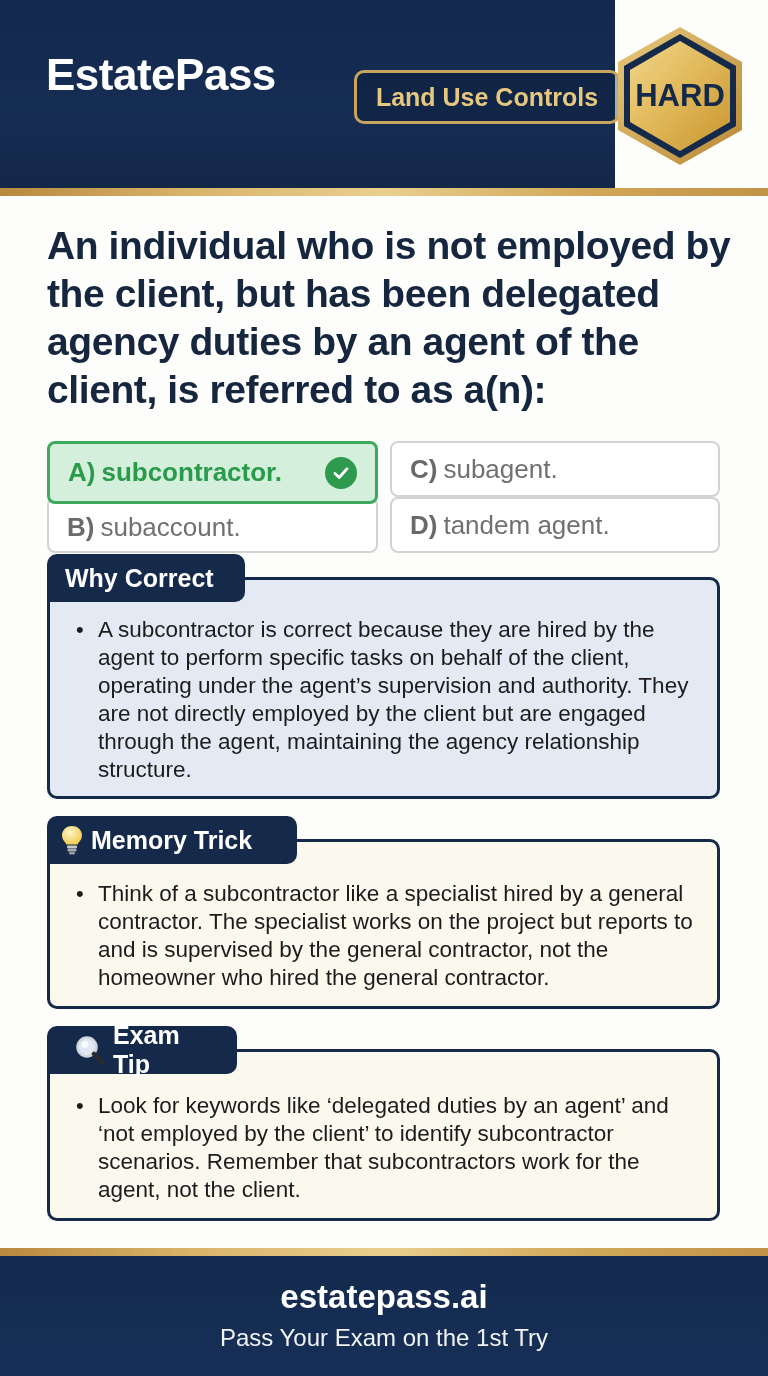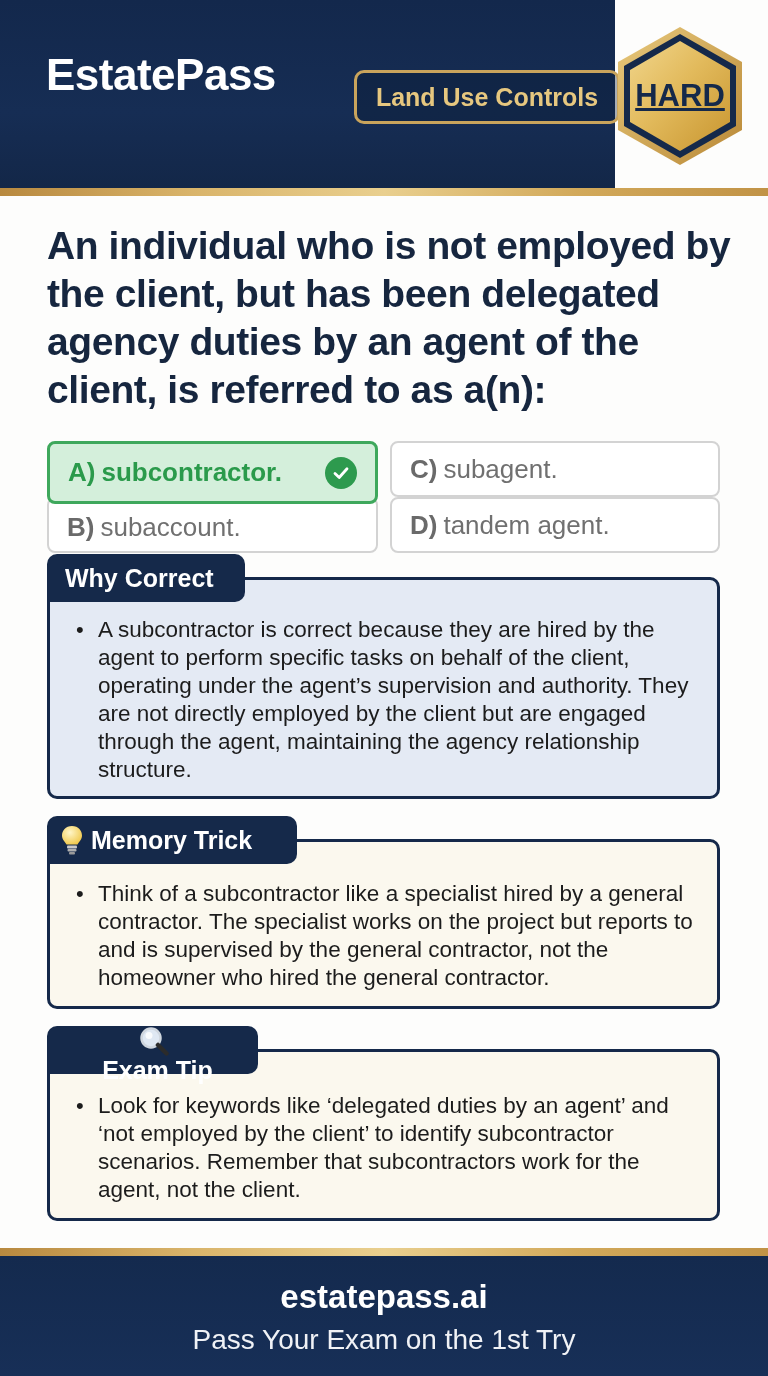--- a/index.html
+++ b/index.html
@@ -31,21 +31,21 @@
     background: rgba(10, 25, 50, 0.35);
     margin-left: 20px;
   }
   .difficulty {
     position: absolute; left: 614px; top: 24px; width: 132px; height: 144px;
   }
   .difficulty svg { position: absolute; left: 0; top: 0; }
   .difficulty-label {
     position: absolute; left: 0; top: 0; width: 132px; height: 144px;
     display: flex; align-items: center; justify-content: center;
-    color: #15294a; font-weight: 700; font-size: 31px; text-decoration: underline;
+    color: #15294a; font-weight: 700; font-size: 31px;
   }
   .question {
     position: absolute; left: 47px; top: 222px; width: 700px;
     color: #16263f; font-weight: 700; font-size: 39px; line-height: 48px;
     letter-spacing: -0.4px;
   }
   .option {
     position: absolute; height: 56px; background: #ffffff;
     border: 2px solid #d3d3d3; border-radius: 8px;
     display: flex; align-items: center; padding-left: 18px;
@@ -86,21 +86,21 @@
     position: absolute; left: 0; top: 1256px; width: 768px; height: 120px;
     background: linear-gradient(180deg, #142a4e 0%, #172f57 100%);
     text-align: center; color: #ffffff;
   }
   .footer-site {
     position: absolute; left: 0; width: 768px; top: 22px;
     font-weight: 700; font-size: 33px;
   }
   .footer-tag {
     position: absolute; left: 0; width: 768px; top: 68px;
-    font-size: 28px; color: #f0f2f6;
+    font-size: 24px; color: #f0f2f6;
   }
 </style>
 </head>
 <body>
 
 <div class="header">
   <div class="brand">
     <span>EstatePass</span>
   </div>
   <div class="category-pill">Land Use Controls</div>
@@ -177,21 +177,21 @@
   </span>
   <span>Memory Trick</span>
 </div>
 <div class="card cream" style="top:839px; height:170px;">
   <div class="card-body" style="top:38px;">
     <span class="bullet">•</span>
     <span>Think of a subcontractor like a specialist hired by a general contractor. The specialist works on the project but reports to and is supervised by the general contractor, not the homeowner who hired the general contractor.</span>
   </div>
 </div>
 
-<div class="card-tab" style="top:1026px; width:211px; padding-left:28px;flex-direction:column;">
+<div class="card-tab" style="top:1026px; width:190px; padding-left:28px;">
   <span class="tab-icon">
     <svg width="30" height="30" viewBox="0 0 30 30">
       <circle cx="12" cy="12" r="9.5" fill="#dfe8f3" stroke="#cfd6de" stroke-width="2.5"></circle>
       <circle cx="10" cy="9.5" r="3.5" fill="#ffffff" opacity="0.8"></circle>
       <line x1="19" y1="19" x2="27.5" y2="27.5" stroke="#2b2b2b" stroke-width="4.5" stroke-linecap="round"></line>
     </svg>
   </span>
   <span>Exam Tip</span>
 </div>
 <div class="card cream" style="top:1049px; height:172px;">

